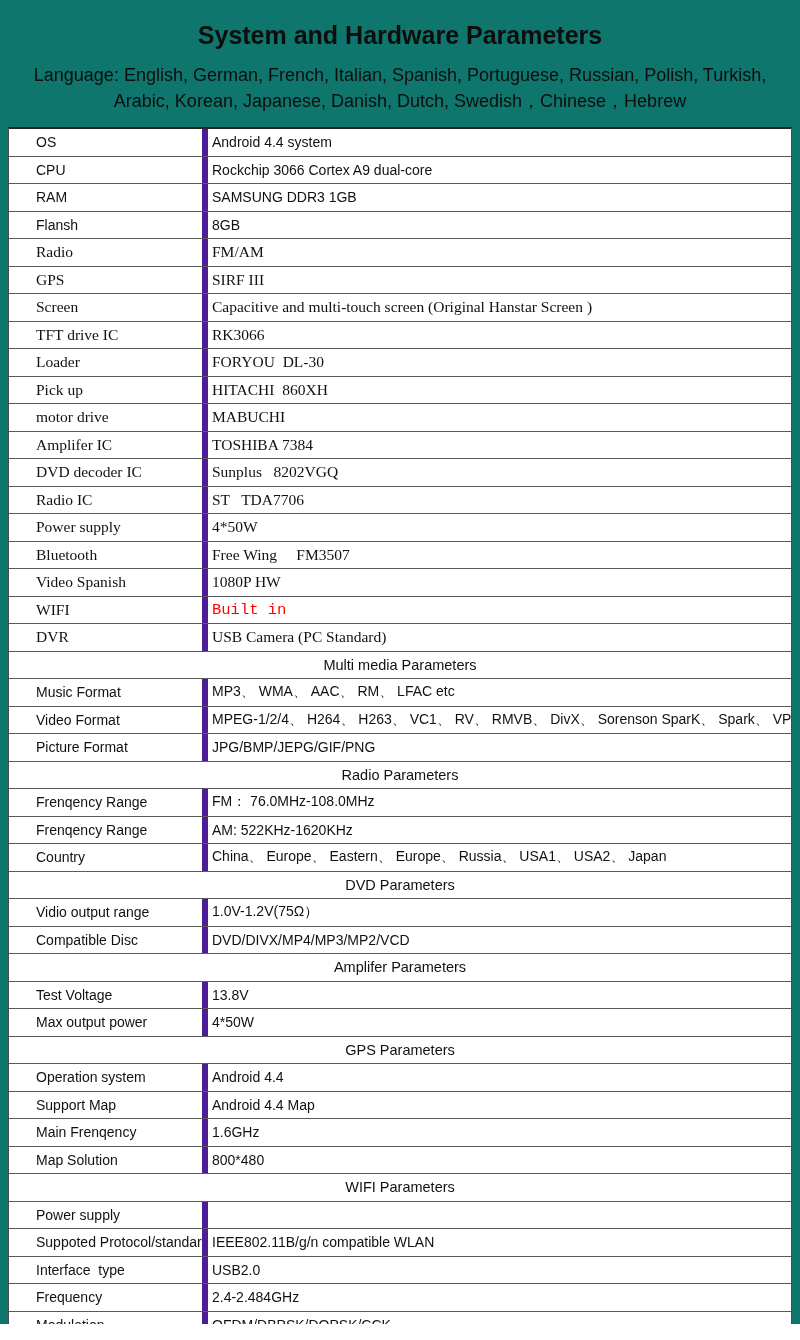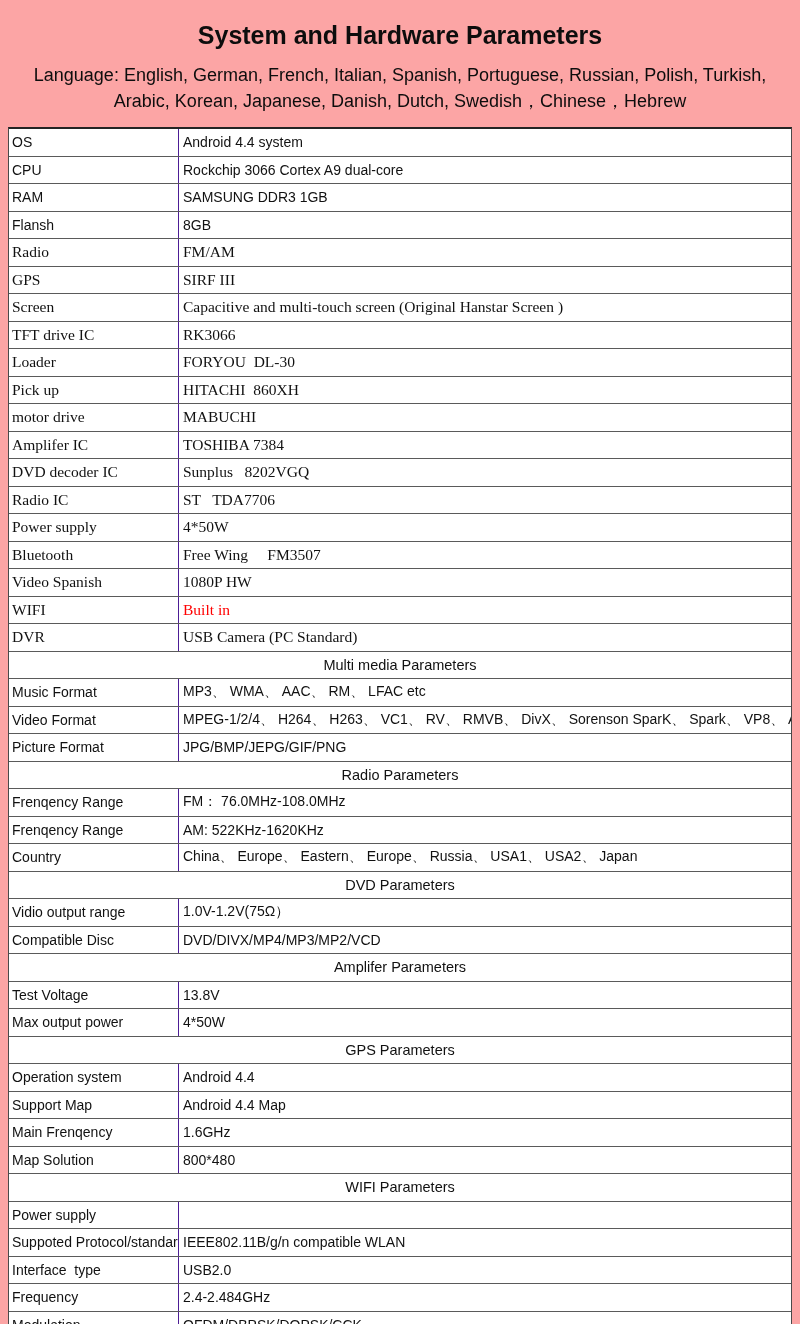--- a/index.html
+++ b/index.html
@@ -1,23 +1,23 @@
 <!DOCTYPE html>
 <html><head>
 <meta charset="utf-8">
 <style>
   html,body{margin:0;padding:0;background:#ffffff;}
-  .page{width:800px;height:1324px;background:#fca5a5;color:#111;position:relative;overflow:hidden;}
+  .page{width:800px;height:1324px;background:#0f766e;color:#111;position:relative;overflow:hidden;}
   .title{padding-top:21px;text-align:center;font:bold 25px "Liberation Sans","DejaVu Sans",sans-serif;color:#0d0d0d;}
   .langs{margin-top:12px;text-align:center;font:18px "Liberation Sans","DejaVu Sans",sans-serif;line-height:26px;color:#0d0d0d;}
   .spec-table{margin:13px 8px 0 8px;border:1px solid #4a4a4a;border-top:2px solid #242424;border-bottom:3px solid #242424;background:#fff;}
   .row{display:flex;height:26.5px;align-items:center;}
   .row + .row{border-top:1px solid #5a5a5a;align-items:center;}
   .cell{white-space:pre;overflow:hidden;}
-  .cell.label{width:166px;flex:none;align-self:stretch;display:flex;align-items:center;border-right:1px solid #4c1d95;padding-left:3px;}
+  .cell.label{width:166px;flex:none;align-self:stretch;display:flex;align-items:center;border-right:6px solid #4c1d95;padding-left:3px;margin-left:24px;}
   .cell.value{flex:1;padding-left:4px;}
   .row.sans{font:14px "Liberation Sans","DejaVu Sans",sans-serif;}
   .row.serif{font:15.5px "Liberation Serif","DejaVu Serif",serif;}
   .row.section{font:14.5px "Liberation Sans","DejaVu Sans",sans-serif;}
   .row.section .cell.full{flex:1;text-align:center;white-space:normal;}
 </style>
 </head>
 <body>
 
 <div class="page">
@@ -90,21 +90,21 @@
       <div class="row serif">
         <div class="cell label">Bluetooth</div>
         <div class="cell value">Free Wing     FM3507</div>
       </div>
       <div class="row serif">
         <div class="cell label">Video Spanish</div>
         <div class="cell value">1080P HW</div>
       </div>
       <div class="row serif">
         <div class="cell label">WIFI</div>
-        <div class="cell value" style="color: rgb(255, 0, 0);">Built in</div>
+        <div class="cell value" style="color: rgb(255, 0, 0); font-family: Liberation Mono, monospace;">Built in</div>
       </div>
       <div class="row serif">
         <div class="cell label">DVR</div>
         <div class="cell value">USB Camera (PC Standard)</div>
       </div>
       <div class="row section">
         <div class="cell full">Multi media Parameters</div>
       </div>
       <div class="row sans">
         <div class="cell label">Music Format</div>

